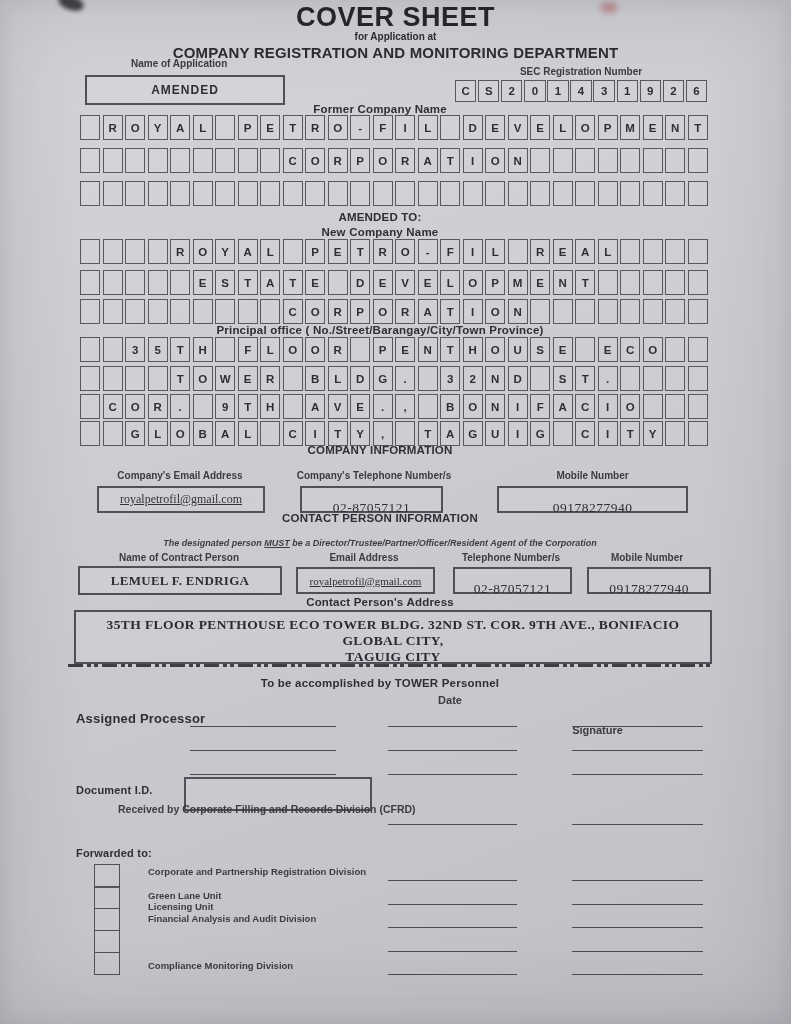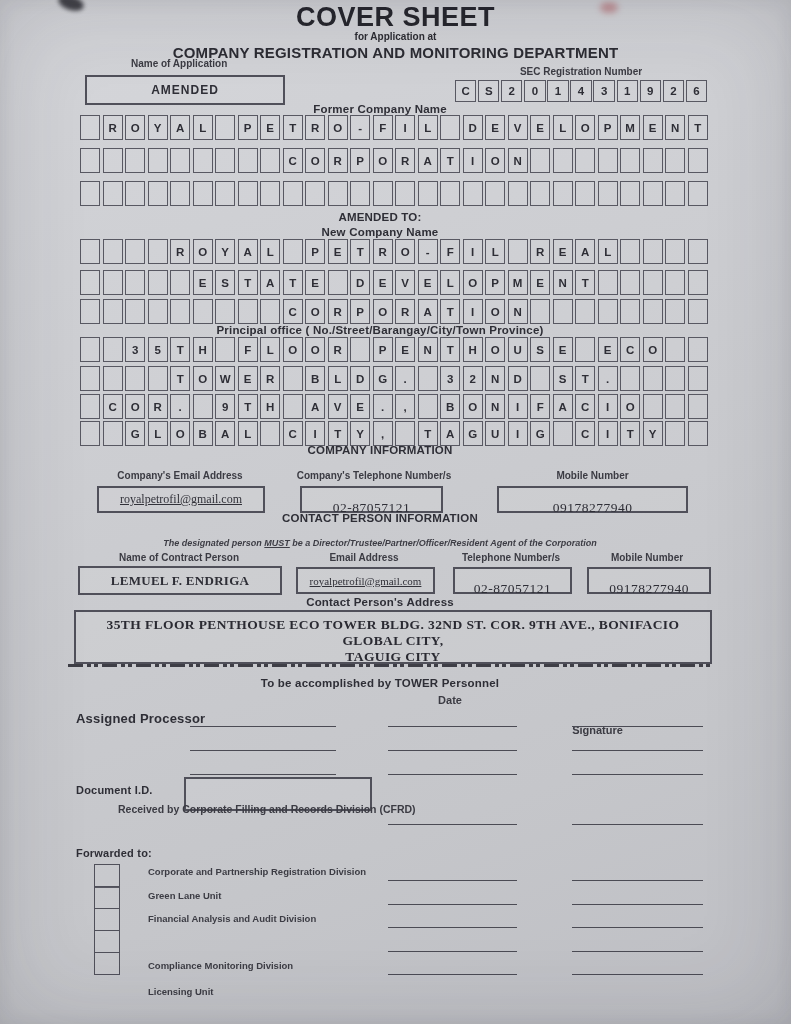--- a/index.html
+++ b/index.html
@@ -468,21 +468,21 @@
   <div id="forwarded-rows">
       <div class="abs fw-label" style="top: 866px;">Corporate and Partnership Registration Division</div>
       <div class="abs line date-col" style="top: 880px;"></div>
       <div class="abs line sig-col" style="top: 880px;"></div>
       <div class="abs fw-label" style="top: 889.5px;">Green Lane Unit</div>
       <div class="abs line date-col" style="top: 903.5px;"></div>
       <div class="abs line sig-col" style="top: 903.5px;"></div>
       <div class="abs fw-label" style="top: 913px;">Financial Analysis and Audit Division</div>
       <div class="abs line date-col" style="top: 927px;"></div>
       <div class="abs line sig-col" style="top: 927px;"></div>
-      <div class="abs fw-label" style="top: 986px;">Licensing Unit</div>
+      <div class="abs fw-label" style="top: 901px;">Licensing Unit</div>
       <div class="abs line date-col" style="top: 950.5px;"></div>
       <div class="abs line sig-col" style="top: 950.5px;"></div>
       <div class="abs fw-label" style="top: 960px;">Compliance Monitoring Division</div>
       <div class="abs line date-col" style="top: 974px;"></div>
       <div class="abs line sig-col" style="top: 974px;"></div>
     </div>
 
 </div>
 
 </body></html>

